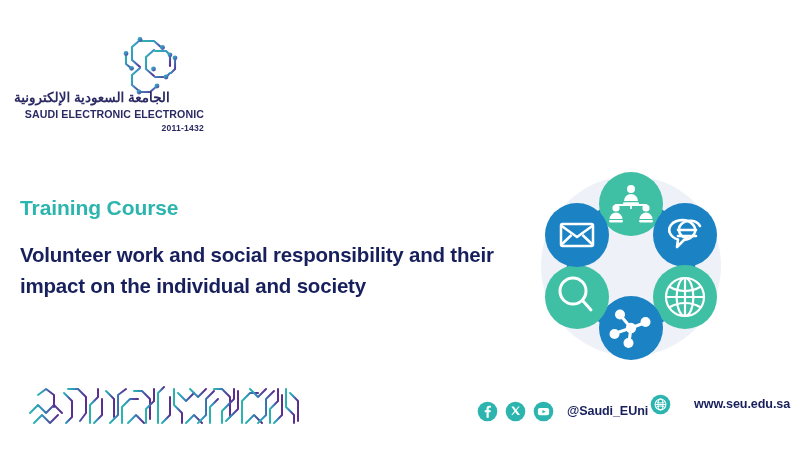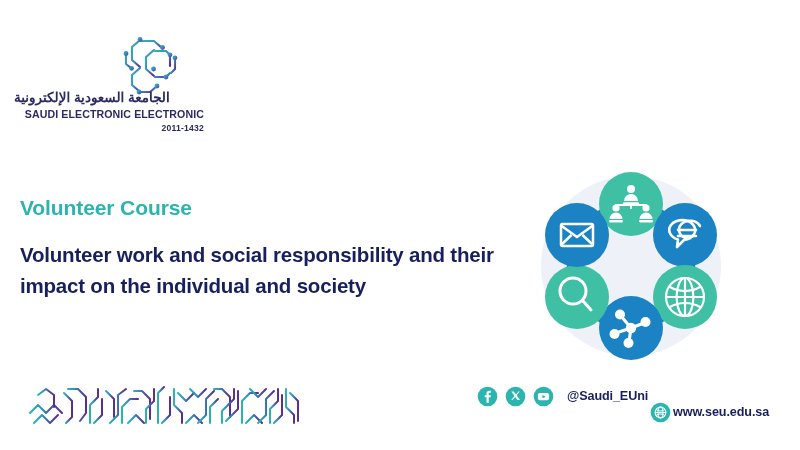--- a/index.html
+++ b/index.html
@@ -107,46 +107,46 @@
     left: 28px;
     top: 383px;
     width: 290px;
     height: 46px;
   }
 
   
   #footer-social {
     position: absolute;
     left: 477px;
-    top: 384px;
+    top: 399px;
     height: 24px;
     display: flex;
     align-items: center;
     gap: 7px;
   }
   .social-icon {
     width: 21px;
     height: 21px;
     display: block;
   }
   #social-handle {
     margin-left: 6px;
     font-size: 12.6px;
     font-weight: bold;
     color: #17205c;
     letter-spacing: -0.1px;
   }
   #footer-web {
     position: absolute;
     left: 650px;
-    top: 400px;
+    top: 392px;
     height: 24px;
     display: flex;
     align-items: center;
-    gap: 2px;
+    gap: 23px;
   }
   #web-url {
     font-size: 12.6px;
     font-weight: bold;
     color: #17205c;
     letter-spacing: -0.1px;
   }
 </style>
 </head>
 <body>
@@ -188,21 +188,21 @@
         <circle cx="47" cy="58" r="2.4"></circle>
       </g>
     </svg>
   </div>
 
   <div id="logo-arabic">الجامعة السعودية الإلكترونية</div>
   <div id="logo-english">SAUDI ELECTRONIC ELECTRONIC</div>
   <div id="logo-years">2011-1432</div>
 </div>
 
-<div id="eyebrow">Volunteer Course</div>
+<div id="eyebrow">Training Course</div>
 <div id="main-title">Volunteer work and social responsibility and their impact on the individual and society</div>
 
 <div id="diagram">
   <svg viewBox="0 0 206 206" width="206" height="206" xmlns="http://www.w3.org/2000/svg">
 
     <circle cx="103" cy="103" r="90" fill="#eef1f7"></circle>
 
     <circle cx="103" cy="103" r="62" fill="none" stroke="#1b7fc4" stroke-width="4.5"></circle>
 
     <g>

